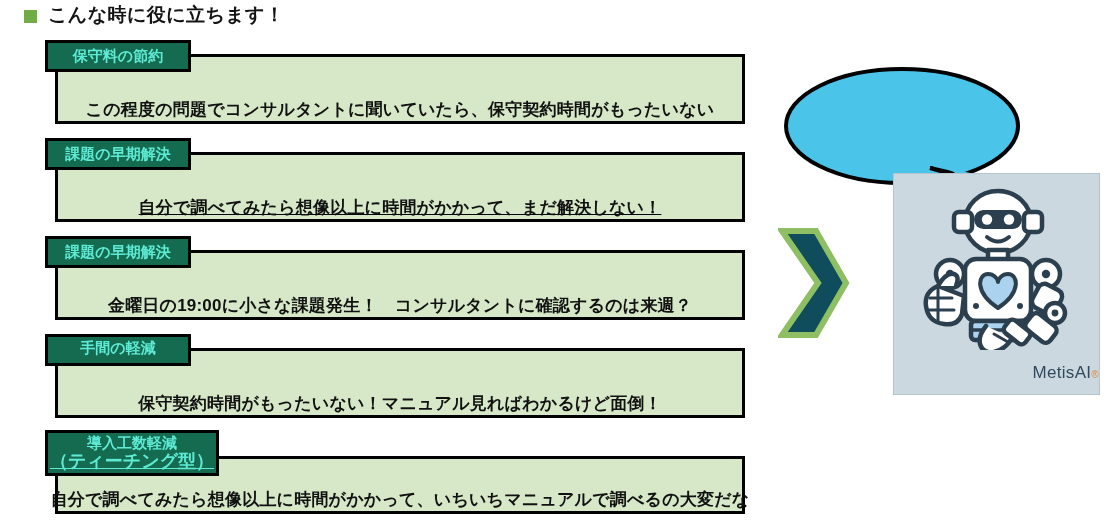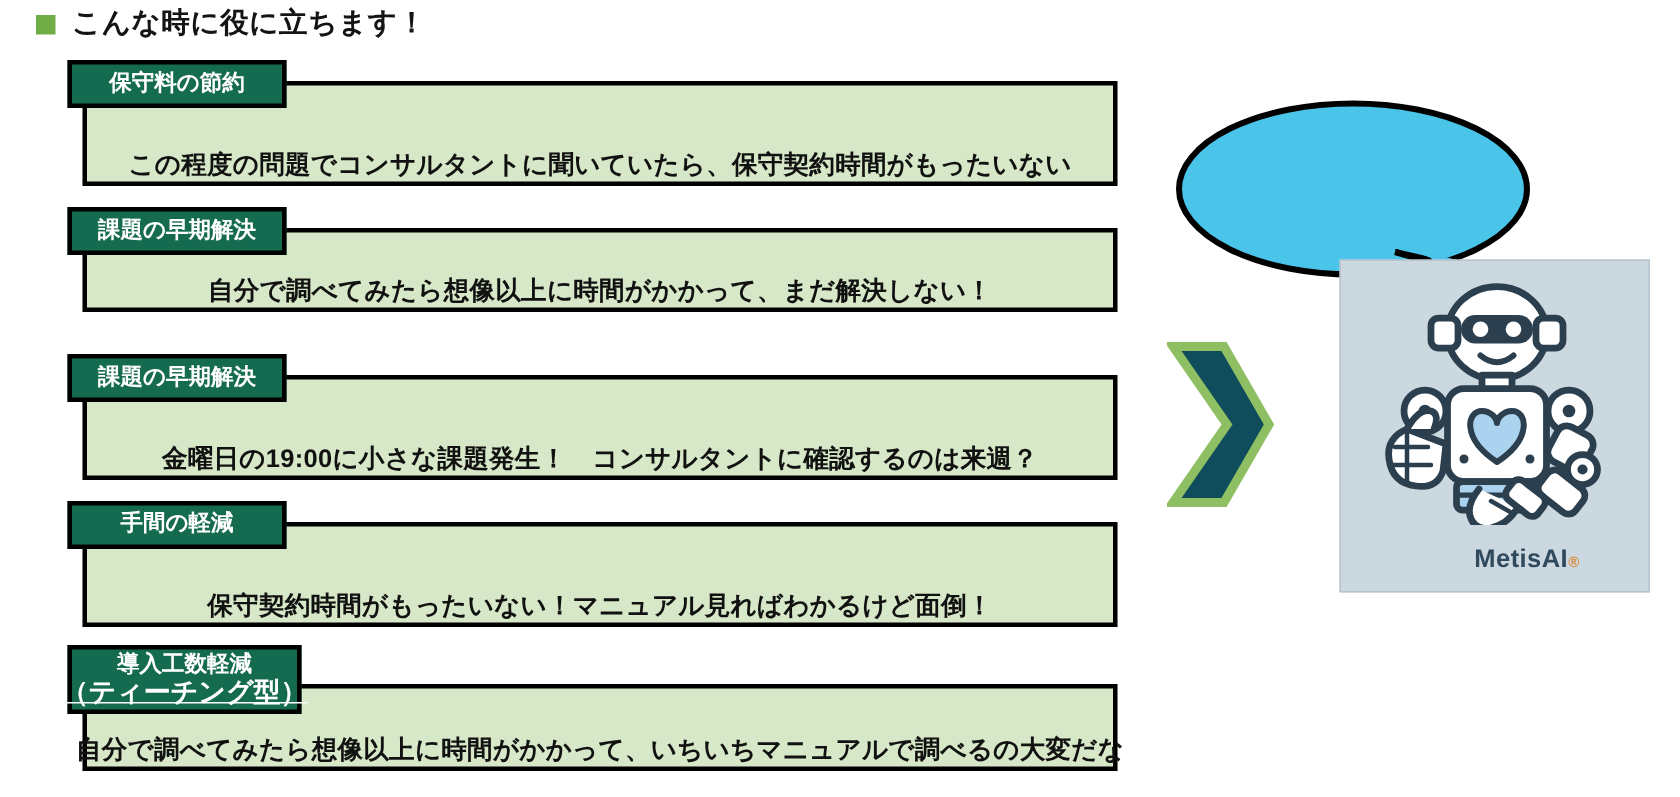--- a/index.html
+++ b/index.html
@@ -84,21 +84,21 @@
     box-sizing: border-box;
     display: flex;
     flex-direction: column;
     align-items: center;
     justify-content: center;
     z-index: 3;
   }
   .item-tab-text {
     font-size: 15px;
     font-weight: bold;
-    color: #ffffff;
+    color: #5eead4;
     line-height: 1.18;
     white-space: nowrap;
     text-align: center;
   }
   .item-tab-text.sub { font-size: 18px; text-decoration: underline; }
 
   
   .chevron {
     position: absolute;
     left: 778px;
@@ -145,23 +145,23 @@
     left: 14px;
     top: 8px;
     width: 180px;
     height: 168px;
   }
   .robot-logo {
     position: absolute;
     left: 0;
     right: 0;
     bottom: 11px;
-    text-align: center;
+    text-align: right;
     font-size: 17px;
-    font-weight: bold;
+    font-weight: normal;
     letter-spacing: 0.3px;
     padding-left: 43px;
   }
   .logo-a { color: #2f4a5c; }
   .logo-r {
     font-size: 10px;
     color: #d98a3a;
     vertical-align: baseline;
   }
 </style>
@@ -180,21 +180,21 @@
     <div class="item" style="top:6px;height:96px;">
       <div class="item-body" style="height:70px;">
         <span class="item-body-text">この程度の問題でコンサルタントに聞いていたら、保守契約時間がもったいない</span>
       </div>
       <div class="item-tab" style="width:146px;height:32px;">
         <span class="item-tab-text">保守料の節約</span>
       </div>
     </div>
 
     <div class="item" style="top:104px;height:96px;">
-      <div class="item-body" style="height:56px;">
+      <div class="item-body" style="height:70px;text-decoration:underline;">
         <span class="item-body-text">自分で調べてみたら想像以上に時間がかかって、まだ解決しない！</span>
       </div>
       <div class="item-tab" style="width:146px;height:32px;">
         <span class="item-tab-text">課題の早期解決</span>
       </div>
     </div>
 
     <div class="item" style="top:202px;height:96px;">
       <div class="item-body" style="height:70px;">
         <span class="item-body-text">金曜日の19:00に小さな課題発生！　コンサルタントに確認するのは来週？</span>
@@ -210,21 +210,21 @@
       </div>
       <div class="item-tab" style="width:146px;height:32px;font-family:Liberation Mono, monospace;">
         <span class="item-tab-text">手間の軽減</span>
       </div>
     </div>
 
     <div class="item" style="top:396px;height:100px;">
       <div class="item-body" style="top:26px;height:58px;">
         <span class="item-body-text">自分で調べてみたら想像以上に時間がかかって、いちいちマニュアルで調べるの大変だな</span>
       </div>
-      <div class="item-tab" style="width:156px;height:46px;">
+      <div class="item-tab" style="width:174px;height:46px;">
         <span class="item-tab-text">導入工数軽減</span>
         <span class="item-tab-text sub">（ティーチング型）</span>
       </div>
     </div>
 
   </div>
 
   <div class="chevron">
     <svg width="72" height="112" viewBox="0 0 72 112">
       <polygon points="4,4 40,56 4,108 38,108 68,56 38,4" fill="#0F4C5C" stroke="#8FBF63" stroke-width="6" stroke-linejoin="miter"></polygon>

